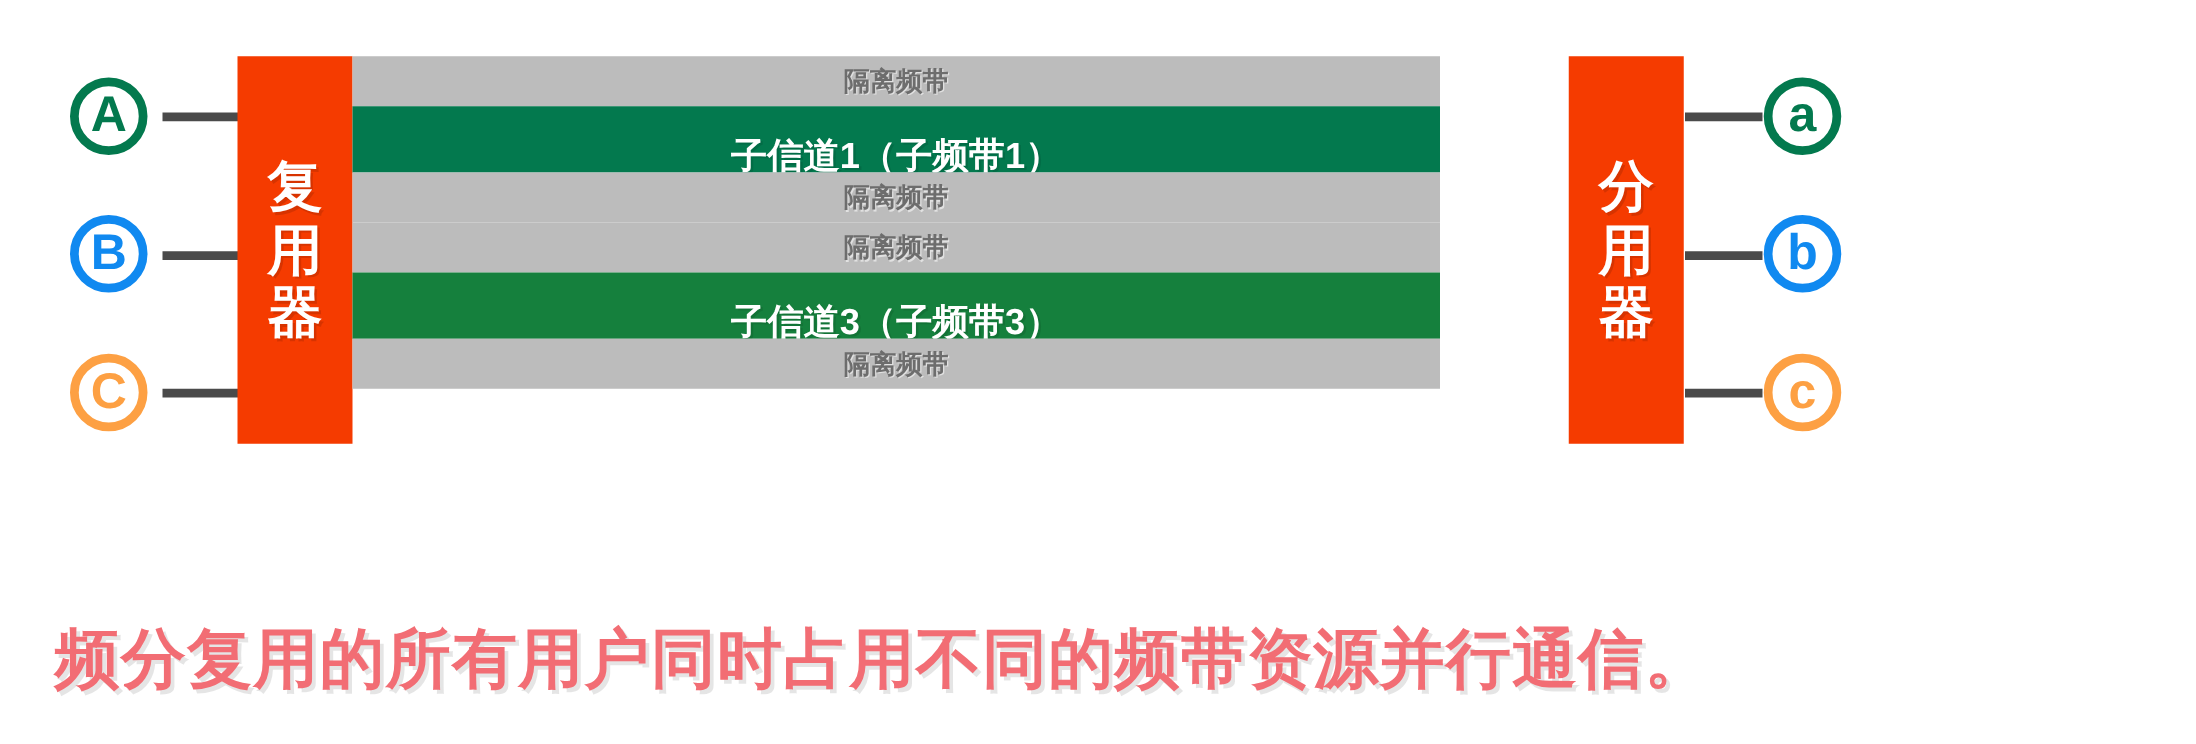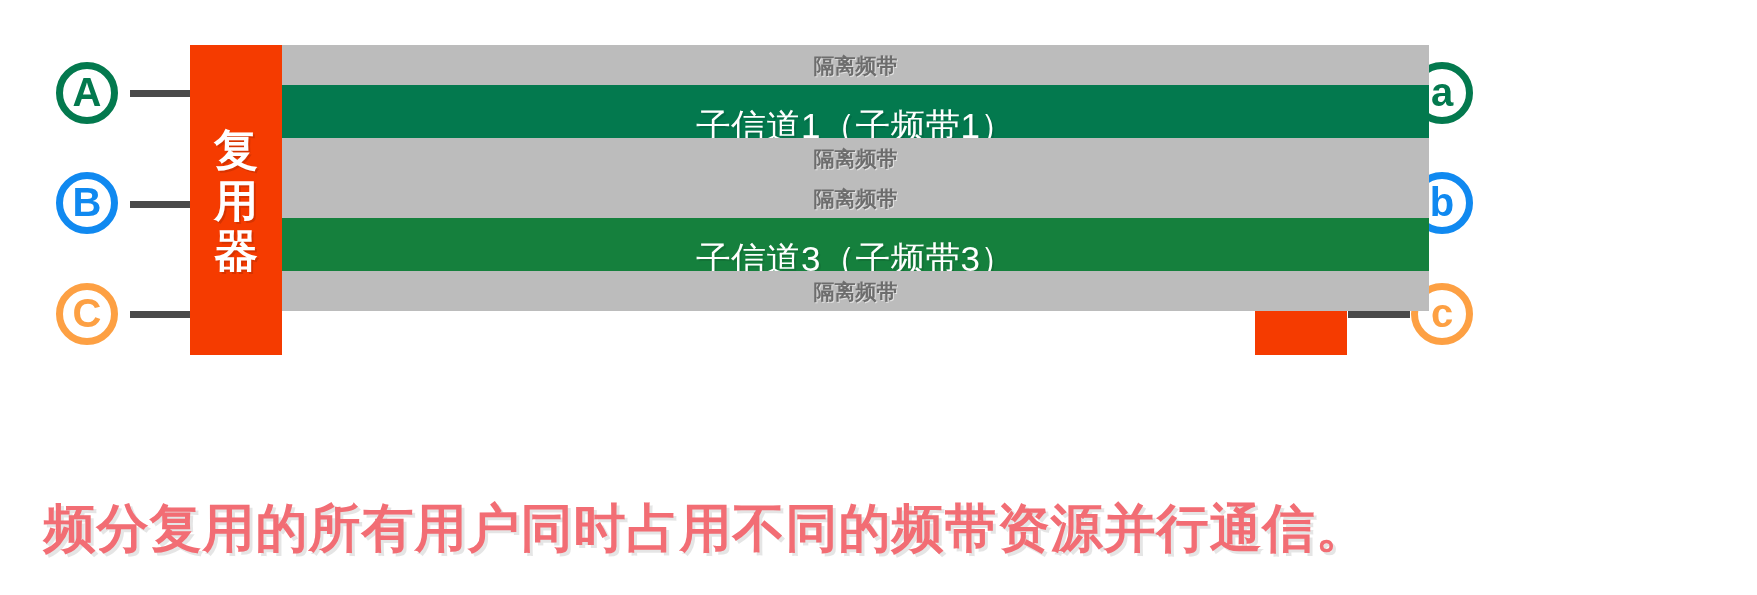--- a/index.html
+++ b/index.html
@@ -95,22 +95,22 @@
     line-height: 1;
   }
   .guard .band-label {
     color: #6d6d6d;
     font-size: 21px;
     font-weight: 700;
     text-shadow: 1px 1px 0 rgba(255,255,255,0.55);
   }
   .sub .band-label {
     color: #ffffff;
-    font-size: 35px;
-    font-weight: 400;
+    font-size: 29px;
+    font-weight: 700;
     text-shadow: 2px 2px 0 rgba(0,0,0,0.10);
     margin-top: 28px;
   }
 
   
   #caption {
     position: absolute;
     left: 4px;
     top: 499px;
     width: 1404px;
@@ -170,21 +170,21 @@
     <span>用</span>
     <span>器</span>
   </div>
 
   <div class="devbox" style="left:1255px; top:45px; width:92px; height:310px;">
     <span>分</span>
     <span>用</span>
     <span>器</span>
   </div>
 
-  <div id="spectrum" style="left:282px; top:45px; width:1147px; height:319px;">
+  <div id="spectrum" style="left:282px; top:45px; width:870px; height:319px;">
 
     <div class="band guard" style="background:#bcbcbc; height:40px;">
       <span class="band-label">隔离频带</span>
     </div>
 
     <div class="band sub" style="background:#03794e; height:53px;">
       <span class="band-label">子信道1（子频带1）</span>
     </div>
 
     <div class="band guard" style="background:#bcbcbc; height:40px;">

